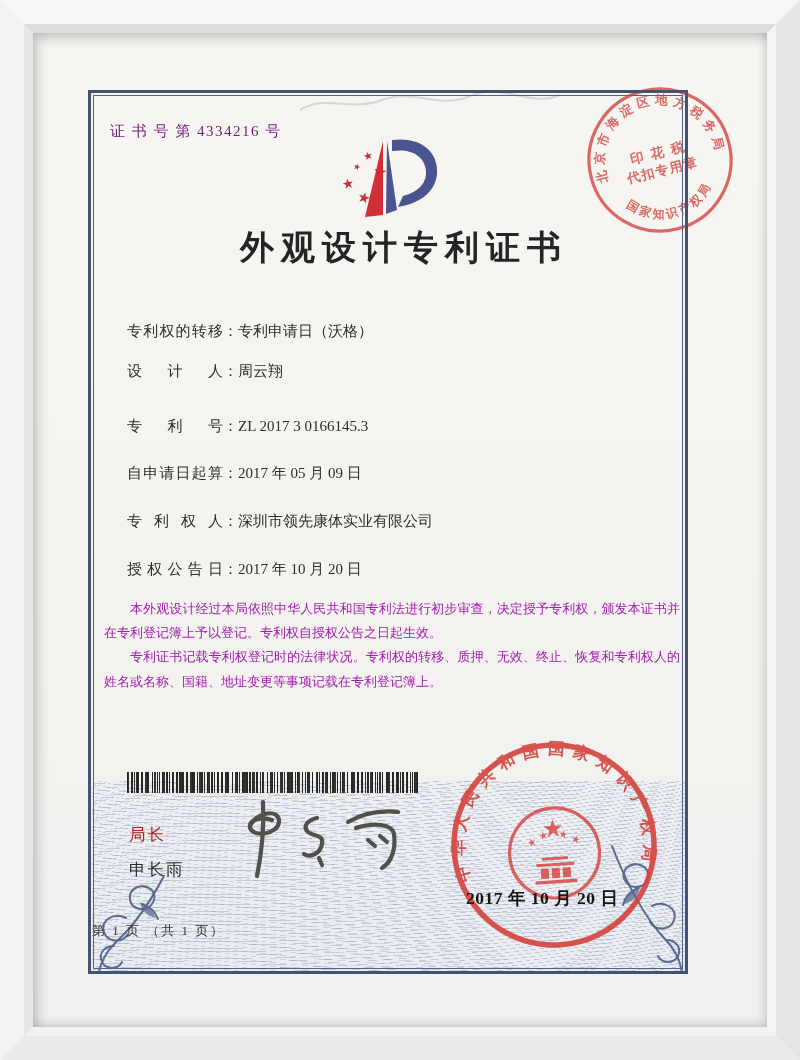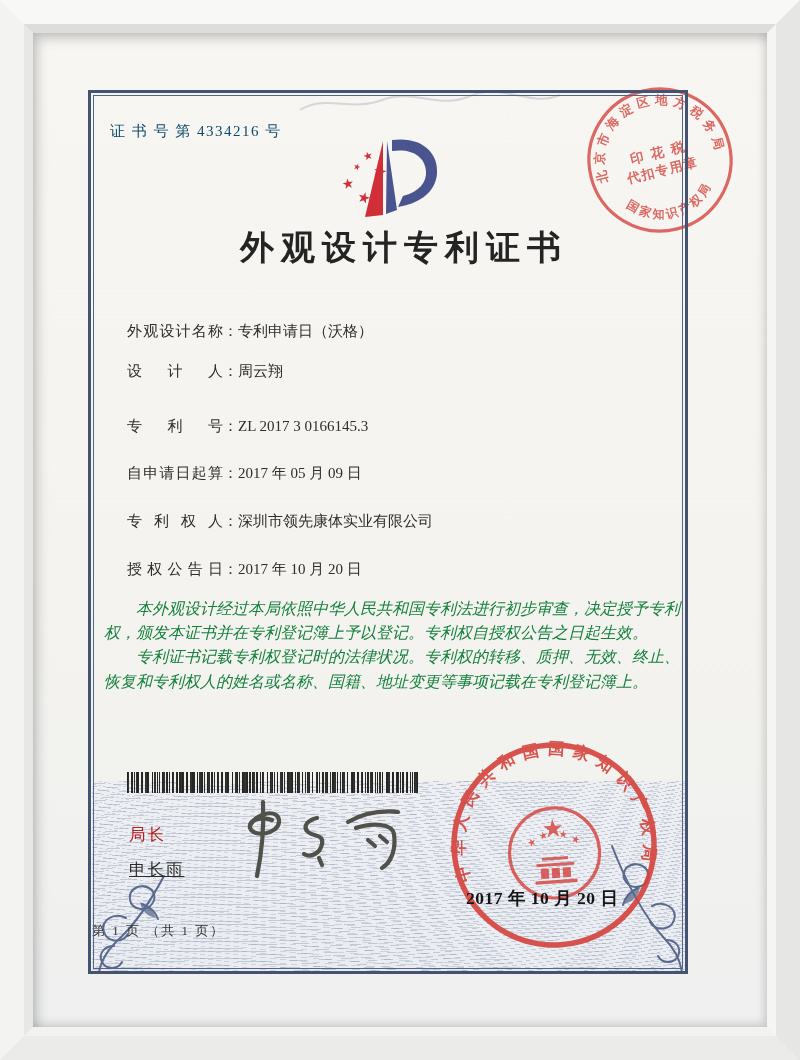--- a/index.html
+++ b/index.html
@@ -10,47 +10,47 @@
          border-color:#f8f9f7 #e6e7e5 #ebecea #f3f4f2;}
   .lip{position:absolute;inset:24px;box-sizing:border-box;border:9px solid;
        border-color:#dddedc #f5f6f4 #f2f3f1 #e7e8e6;}
   .paper{position:absolute;inset:33px;
          background:linear-gradient(180deg,#f7f6f2 0%,#f4f3ef 55%,#eff0ef 100%);
          box-shadow:inset 4px 5px 12px rgba(55,58,66,.28), inset -3px -4px 9px rgba(55,58,66,.14);}
   
   .border-box{position:absolute;left:88px;top:90px;width:600px;height:884px;
               border:3px solid #44536f;z-index:6;pointer-events:none;box-sizing:border-box;}
   .border-box::after{content:"";position:absolute;inset:2px;border:1px solid #53638a;}
-  .cert-no{position:absolute;left:110px;top:122px;font-size:15px;color:#0c4a6e;
+  .cert-no{position:absolute;left:110px;top:122px;font-size:15px;color:#701a75;
            letter-spacing:1.5px;z-index:2;}
   .logo{position:absolute;left:335px;top:134px;z-index:2;}
   .title{position:absolute;left:92px;top:225px;width:600px;text-align:center;
          font-size:34px;font-weight:700;letter-spacing:7px;color:#242424;z-index:2;padding-left:12px;}
   .seal-top{position:absolute;left:582px;top:82px;z-index:4;transform:rotate(-14deg);opacity:.88;}
   .fr{position:absolute;left:127px;font-size:15px;color:#2d2d2d;white-space:nowrap;z-index:2;}
   .fr-0{top:322px}.fr-1{top:362px}.fr-2{top:417px}.fr-3{top:464px}.fr-4{top:512px}.fr-5{top:560px}
   .f-label{display:inline-block;width:96px;text-align:justify;text-align-last:justify;}
   .body-text{position:absolute;left:104px;top:597px;width:576px;z-index:2;
-             font-size:16px;line-height:24.2px;color:#15803d;text-align:justify;font-style:italic;}
+             font-size:13px;line-height:24.2px;color:#a21caf;text-align:justify;}
   .body-text p{margin:0;text-indent:2em;}
   .band{position:absolute;left:92px;top:781px;width:596px;height:192px;z-index:1;
         background:
           repeating-radial-gradient(1600px 900px at 20% -680px, rgba(105,118,150,.30) 0 1px, rgba(0,0,0,0) 1px 6px),
           repeating-radial-gradient(1600px 900px at 75% -660px, rgba(105,118,150,.22) 0 1px, rgba(0,0,0,0) 1px 7px),
           linear-gradient(180deg,#edeff3,#e9ecf1);}
   .barcode{position:absolute;left:127px;top:772px;width:291px;height:21px;z-index:2;
         background:
           repeating-linear-gradient(90deg,#23231f 0 1px, rgba(0,0,0,0) 1px 5px),
           repeating-linear-gradient(90deg,#32322e 0 2px, rgba(0,0,0,0) 2px 9px),
           repeating-linear-gradient(90deg,#2a2a26 0 1px, rgba(0,0,0,0) 1px 3.5px);}
   .flourish{position:absolute;z-index:3;}
   .fl-left{left:90px;top:872px;}
   .fl-right{left:600px;top:842px;transform:scaleX(-1);}
   .director-role{position:absolute;left:129px;top:824px;font-size:16.5px;letter-spacing:2px;color:#b91c1c;z-index:4;}
-  .director-name{position:absolute;left:129px;top:859px;font-size:16.5px;letter-spacing:2px;color:#2b2b29;z-index:4;text-decoration:underline;}
+  .director-name{position:absolute;left:129px;top:859px;font-size:16.5px;letter-spacing:2px;color:#2b2b29;z-index:4;}
   .sig{position:absolute;left:222px;top:796px;z-index:5;}
   .seal-bottom{position:absolute;left:447px;top:738px;z-index:4;opacity:.9;transform:rotate(-4deg);}
   .seal-date{position:absolute;left:466px;top:886px;z-index:5;font-size:17.5px;font-weight:700;
              color:#151515;letter-spacing:.5px;}
   .footer{position:absolute;left:92px;top:922px;width:570px;text-align:left;z-index:3;
           font-size:13px;letter-spacing:2px;color:#333;}
   .artifact{position:absolute;left:298px;top:90px;z-index:1;opacity:.32;}
   svg text{font-family:"Liberation Serif","DejaVu Serif",serif;}
 </style>
 </head>
@@ -99,21 +99,21 @@
       </text>
       <text font-size="12" letter-spacing="2.5" font-weight="600" fill="#d8554f">
         <textPath href="#ts-bot" startOffset="50%" text-anchor="middle">国家知识产权局</textPath>
       </text>
       <text x="0" y="-3" text-anchor="middle" font-size="13.5" letter-spacing="2" font-weight="700">印 花 税</text>
       <text x="0" y="15" text-anchor="middle" font-size="13" letter-spacing="1.5" font-weight="700">代扣专用章</text>
     </g>
   </svg>
 
   <div class="fr fr-0">
-    <span class="f-label">外观设计名称</span><span>：</span><span>专利申请日（沃格）</span>
+    <span class="f-label">专利权的转移</span><span>：</span><span>专利申请日（沃格）</span>
   </div>
   <div class="fr fr-1">
     <span class="f-label">设计人</span><span>：</span><span>周云翔</span>
   </div>
   <div class="fr fr-2">
     <span class="f-label">专利号</span><span>：</span><span>ZL 2017 3 0166145.3</span>
   </div>
   <div class="fr fr-3">
     <span class="f-label">自申请日起算</span><span>：</span><span>2017 年 05 月 09 日</span>
   </div>

